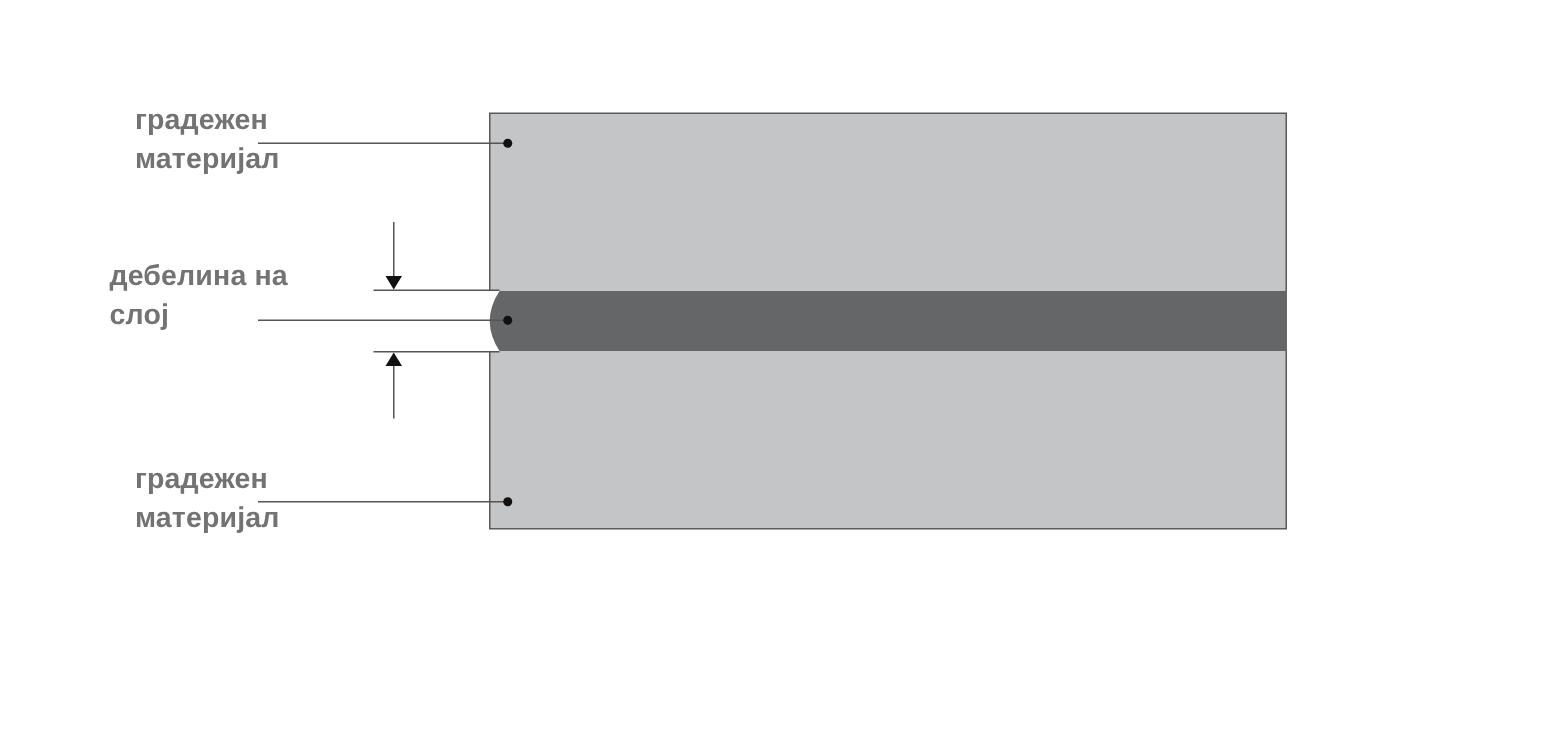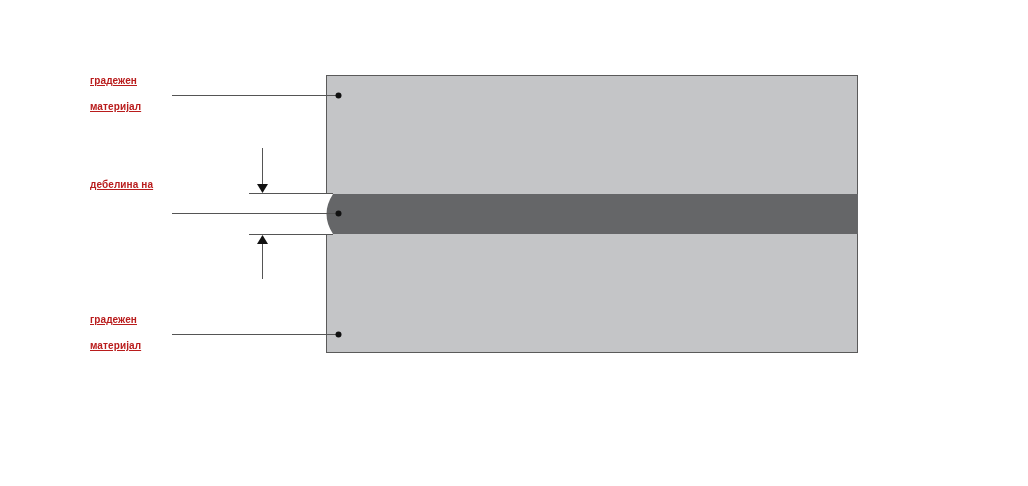--- a/index.html
+++ b/index.html
@@ -1,19 +1,19 @@
 <!DOCTYPE html>
 <html><head>
 <meta charset="utf-8">
 <style>
   html, body { margin: 0; padding: 0; background: #ffffff; }
   body { width: 1028px; height: 486px; position: relative; overflow: hidden;
          font-family: "Liberation Sans", "DejaVu Sans", sans-serif; }
-  .label { position: absolute; font-weight: bold; font-size: 10px; color: #b91c1c;
-           line-height: 26px; letter-spacing: 0.1px; text-decoration: underline; }
+  .label { position: absolute; font-weight: bold; font-size: 19px; color: #737373;
+           line-height: 26px; letter-spacing: 0.1px; }
   .label span { display: block; }
   svg.diagram { position: absolute; left: 0; top: 0; }
 </style>
 </head>
 <body>
 
 <svg class="diagram" width="1028" height="486" viewBox="0 0 1028 486">
 
   <rect x="326.5" y="75.5" width="531" height="277" fill="#c4c5c7" stroke="#5a5a5a" stroke-width="1"></rect>
 
@@ -35,20 +35,21 @@
   <circle cx="338.5" cy="213.5" r="3" fill="#111"></circle>
   <line x1="172" y1="334.5" x2="338" y2="334.5" stroke="#555" stroke-width="1"></line>
   <circle cx="338.5" cy="334.5" r="3" fill="#111"></circle>
 </svg>
 
 <div class="label" style="left:90px; top:68px;">
   <span>градежен</span>
   <span>материјал</span>
 </div>
 
-<div class="label" style="left:90px; top:172px;">
+<div class="label" style="left:73px; top:172px;">
   <span>дебелина на</span>
+  <span>слој</span>
 </div>
 
 <div class="label" style="left:90px; top:307px;">
   <span>градежен</span>
   <span>материјал</span>
 </div>
 
 </body></html>

